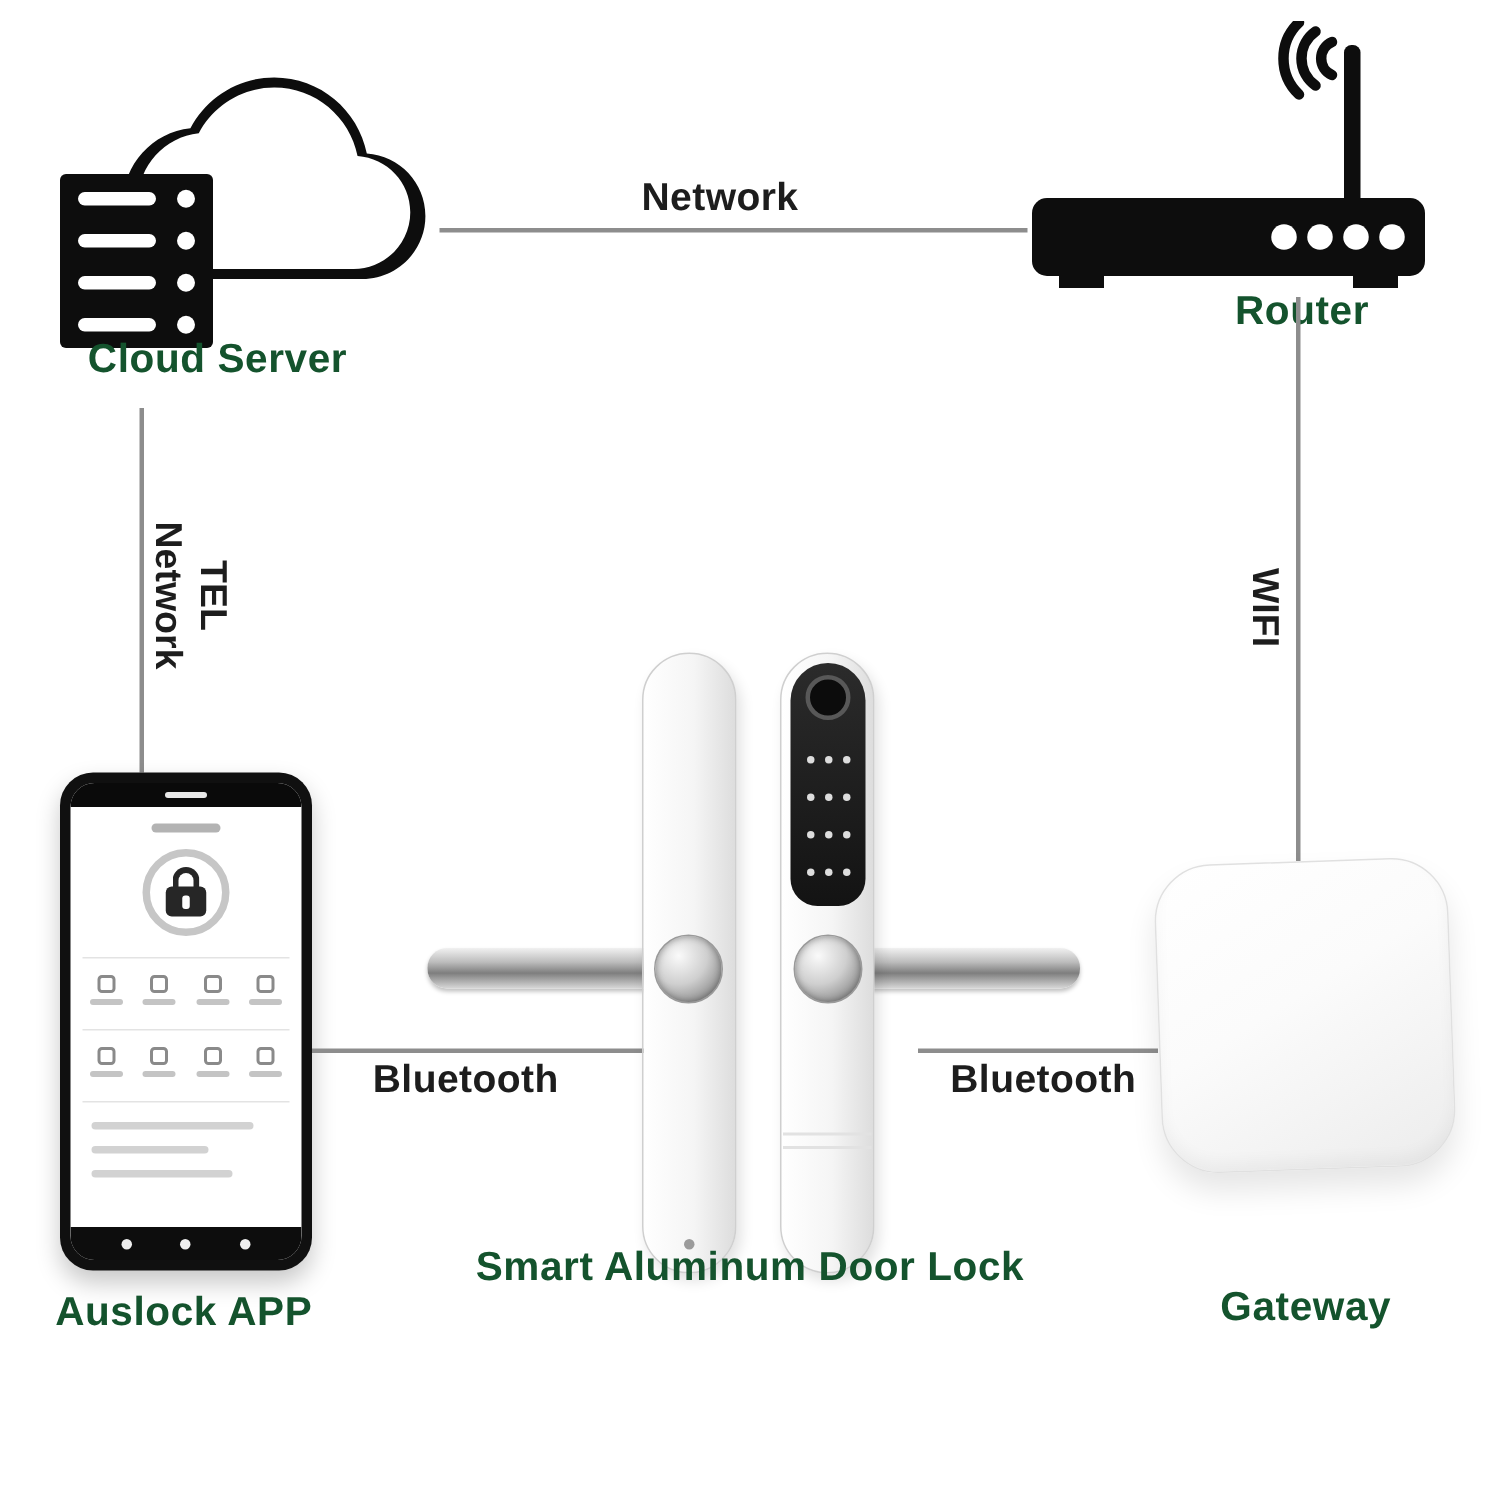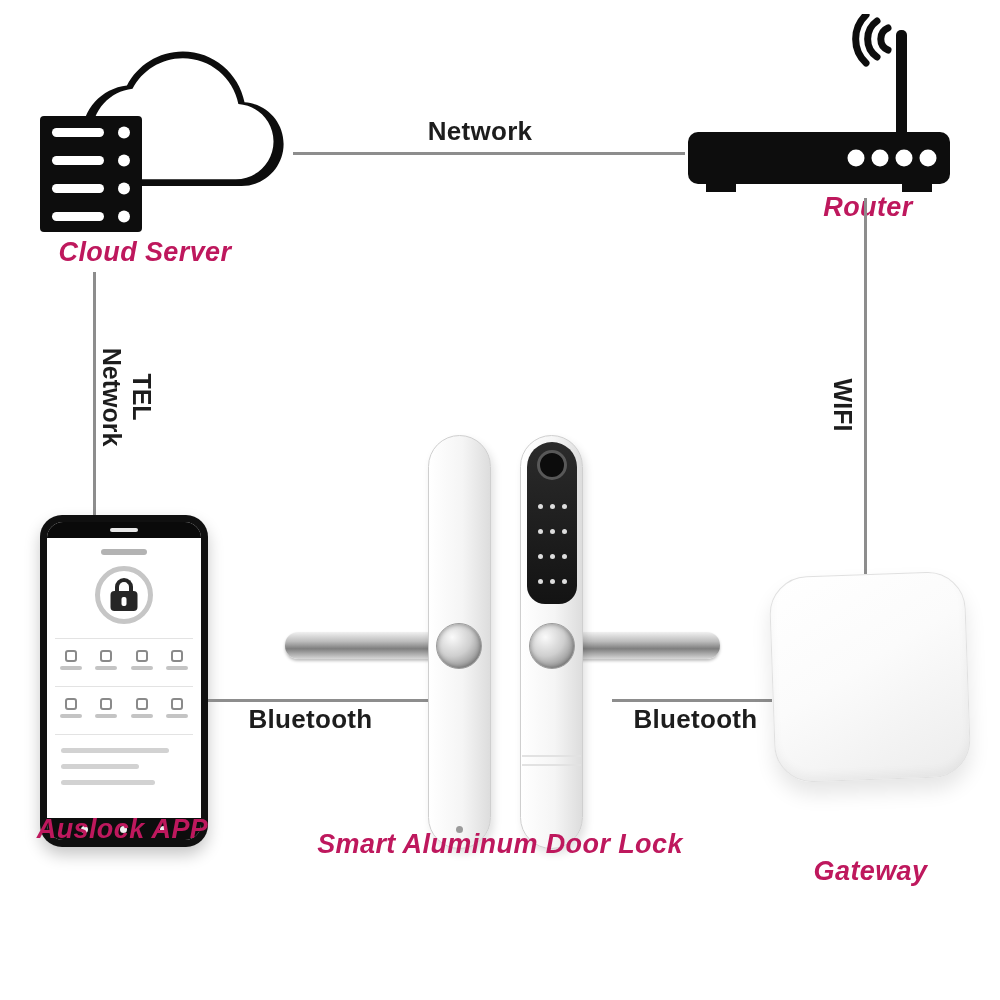--- a/index.html
+++ b/index.html
@@ -1,20 +1,20 @@
 <!DOCTYPE html>
 <html><head>
 <meta charset="utf-8">
 <style>
   * { margin:0; padding:0; box-sizing:border-box; }
   html,body { width:1000px; height:1000px; }
   body { background:#ffffff; font-family:"Liberation Sans", sans-serif; }
   #canvas { position:relative; width:1000px; height:1000px; background:#ffffff; overflow:hidden; }
 
-  .node-label { position:absolute; color:#be185d; font-size:27px; font-weight:600; letter-spacing:.4px; text-align:center;font-style:italic; }
+  .node-label { position:absolute; color:#14532d; font-size:27px; font-weight:600; letter-spacing:.4px; text-align:center; }
   .link-label { position:absolute; color:#1d1d1d; font-size:26px; font-weight:600; letter-spacing:.3px; text-align:center; }
   .line { position:absolute; background:#8d8d8d; }
   .line.h { height:3px; }
   .line.v { width:3px; }
 
   
   .tel-label { position:absolute; left:62px; top:367px; width:130px; height:60px; line-height:30px;
                font-size:25px; font-weight:600; color:#1d1d1d; text-align:center; transform:rotate(90deg); }
   .wifi-label { position:absolute; left:783px; top:391px; width:120px; height:28px; line-height:28px;
                 font-size:25px; font-weight:600; color:#1d1d1d; text-align:center; transform:rotate(90deg); }
@@ -97,21 +97,21 @@
         <circle cx="86" cy="86.5" r="6" fill="#ffffff"></circle>
         <rect x="14" y="110" width="52" height="9" rx="4.5" fill="#ffffff"></rect>
         <circle cx="86" cy="114.5" r="6" fill="#ffffff"></circle>
         <rect x="14" y="138" width="52" height="9" rx="4.5" fill="#ffffff"></rect>
         <circle cx="86" cy="142.5" r="6" fill="#ffffff"></circle>
         <rect x="14" y="166" width="52" height="9" rx="4.5" fill="#ffffff"></rect>
         <circle cx="86" cy="170.5" r="6" fill="#ffffff"></circle>
       </g>
     </svg>
   </div>
-  <div class="node-label" style="left:25px; top:237px; width:240px;">Cloud Server</div>
+  <div class="node-label" style="left:25px; top:224px; width:240px;">Cloud Server</div>
 
   <div class="line h" style="left:293px; top:152px; width:392px;"></div>
   <div class="link-label" style="left:385px; top:116px; width:190px;">Network</div>
 
   <div class="router">
     <svg width="268" height="180" viewBox="0 0 268 180">
       <g stroke="#0d0d0d" stroke-width="7" fill="none" stroke-linecap="round">
         <path d="M 200 14 A 12 12 0 0 0 200 36"></path>
         <path d="M 189 7 A 22 22 0 0 0 189 43"></path>
         <path d="M 178 1 A 33 33 0 0 0 178 49"></path>
@@ -193,21 +193,21 @@
       <div class="list-bar" style="top:226px; width:108px;"></div>
       <div class="list-bar" style="top:242px; width:78px;"></div>
       <div class="list-bar" style="top:258px; width:94px;"></div>
       <div class="bottombar">
         <i></i>
         <i></i>
         <i></i>
       </div>
     </div>
   </div>
-  <div class="node-label" style="left:15px; top:814px; width:215px;">Auslock APP</div>
+  <div class="node-label" style="left:15px; top:859px; width:215px;">Auslock APP</div>
 
   <div class="line h" style="left:208px; top:699px; width:222px;"></div>
   <div class="link-label" style="left:233px; top:704px; width:155px;">Bluetooth</div>
 
   <div class="lock-group">
     <div class="lever left"></div>
     <div class="lever right"></div>
     <div class="plate left"></div>
     <div class="plate right"></div>
     <div class="keypad">

